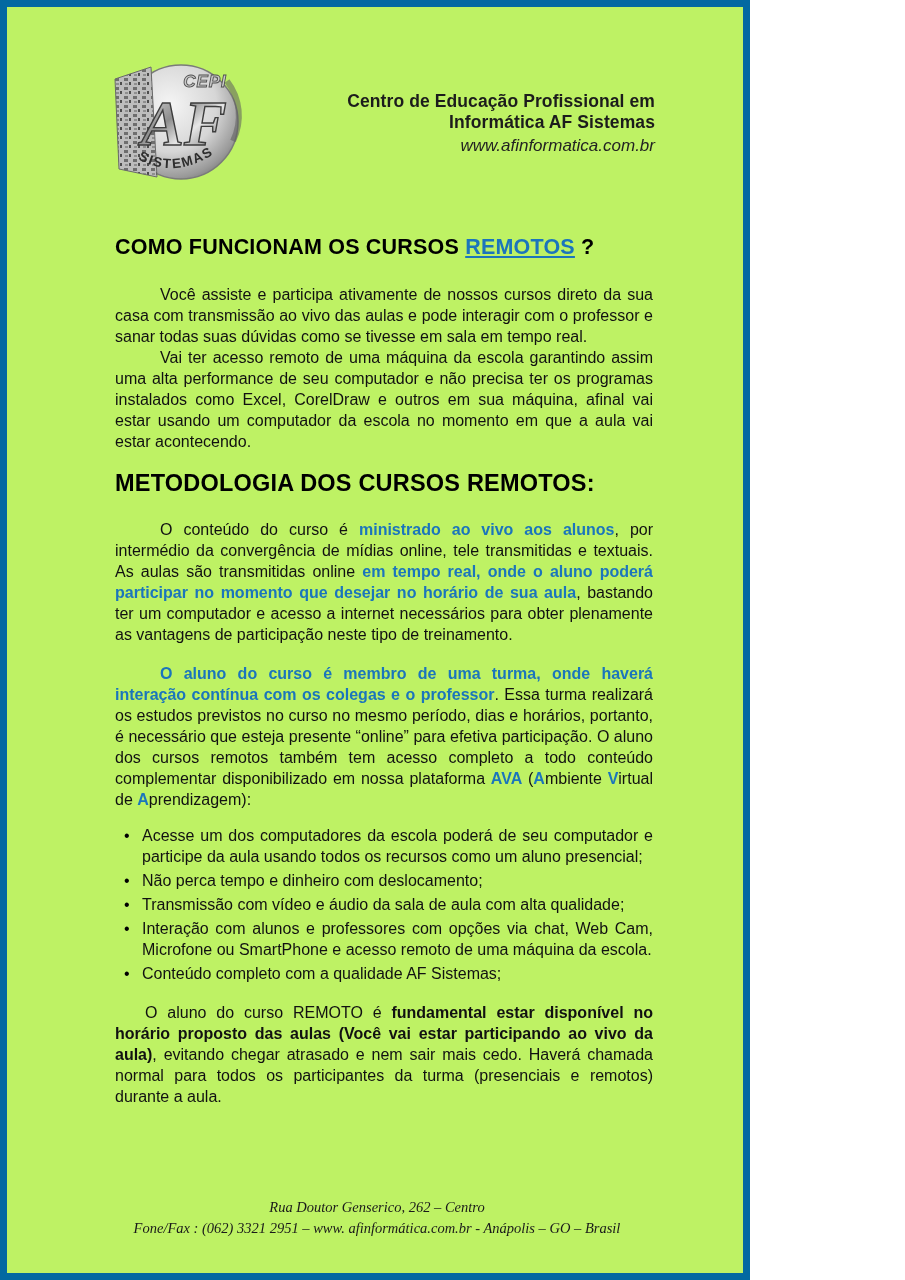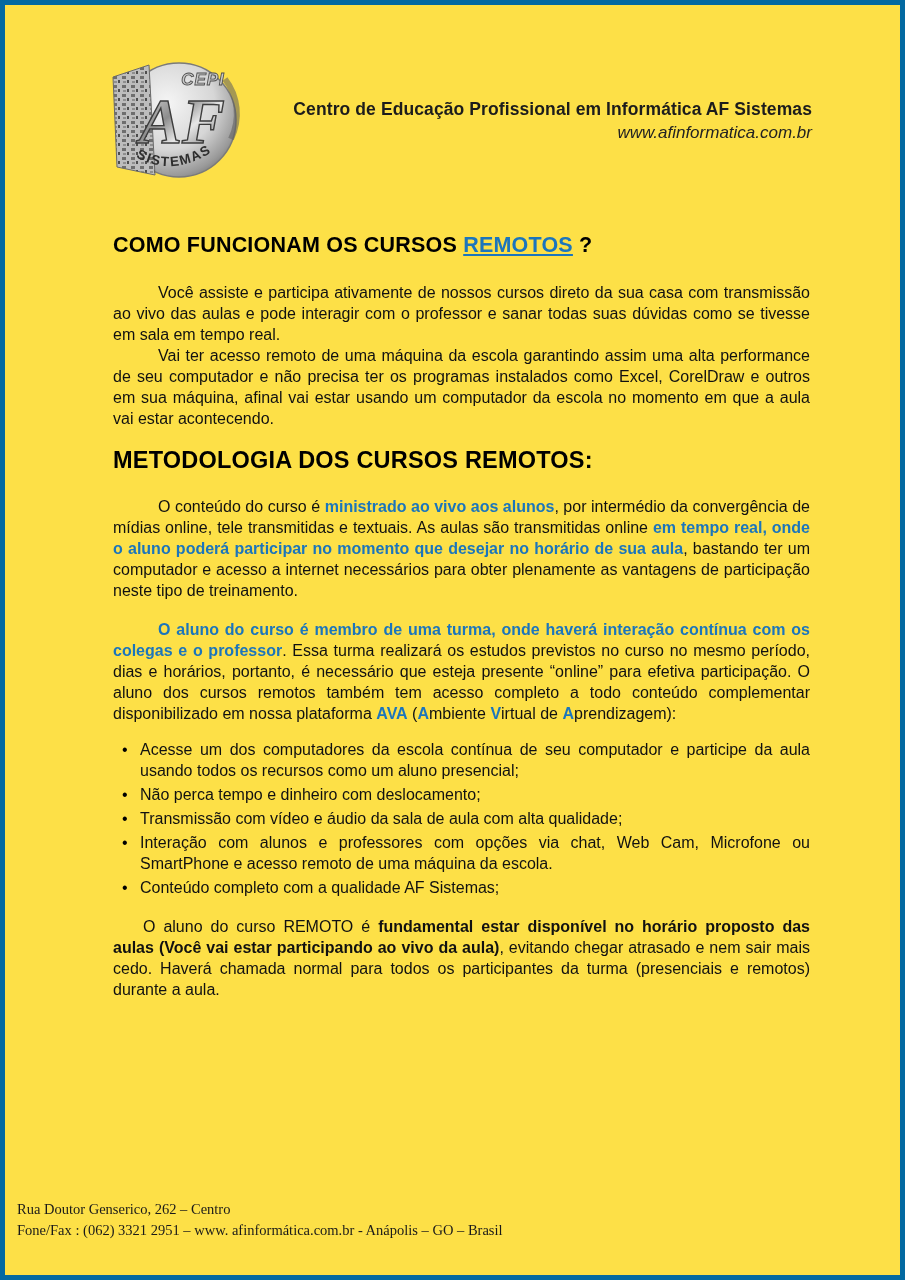--- a/index.html
+++ b/index.html
@@ -1,22 +1,22 @@
 <!DOCTYPE html>
 <html lang="pt"><head>
 <meta charset="utf-8">
 <style>
   html, body { margin: 0; padding: 0; background: #ffffff; }
   .page {
-    width: 905px;
+    width: 750px;
     height: 1280px;
     box-sizing: border-box;
     position: relative;
-    background: #fde047;
-    border: 5px solid #0369a1;
+    background: #bef264;
+    border: 7px solid #0369a1;
     font-family: "Liberation Sans", sans-serif;
     color: #111;
     overflow: hidden;
   }
   
   .letterhead {
     display: flex;
     align-items: center;
     padding: 52px 88px 0 98px;
   }
@@ -90,25 +90,26 @@
     content: "\2022";
     position: absolute;
     left: -18px;
     top: 0;
     font-size: 16px;
     color: #000;
   }
   
   .doc-footer {
     position: absolute;
-    left: 12px;
+    left: 4px;
     right: 0;
     bottom: 34px;
-    text-align: left;
+    text-align: center;
     font-family: "Liberation Serif", serif;
+    font-style: italic;
     font-size: 14.5px;
     line-height: 21px;
     color: #1a1a1a;
   }
 </style>
 </head>
 <body>
 
 <div class="page">
 
@@ -160,21 +161,21 @@
 
     <p class="para indent-lg">Vai ter acesso remoto de uma máquina da escola garantindo assim uma alta performance de seu computador e não precisa ter os programas instalados como Excel, CorelDraw e outros em sua máquina, afinal vai estar usando um computador da escola no momento em que a aula vai estar acontecendo.</p>
 
     <h2 class="doc-heading">METODOLOGIA DOS CURSOS REMOTOS:</h2>
 
     <p class="para indent-lg"><span>O conteúdo do curso é </span><span class="blue-bold">ministrado ao vivo aos alunos</span><span>, por intermédio da convergência de mídias online, tele transmitidas e textuais. As aulas são transmitidas online </span><span class="blue-bold">em tempo real, onde o aluno poderá participar no momento que desejar no horário de sua aula</span><span>, bastando ter um computador e acesso a internet necessários para obter plenamente as vantagens de participação neste tipo de treinamento.</span></p>
 
     <p class="para indent-lg gap-top"><span class="blue-bold">O aluno do curso é membro de uma turma, onde haverá interação contínua com os colegas e o professor</span><span>. Essa turma realizará os estudos previstos no curso no mesmo período, dias e horários, portanto, é necessário que esteja presente “online” para efetiva participação. O aluno dos cursos remotos também tem acesso completo a todo conteúdo complementar disponibilizado em nossa plataforma </span><span class="blue-bold">AVA</span><span> (</span><span class="blue-bold">A</span><span>mbiente </span><span class="blue-bold">V</span><span>irtual de </span><span class="blue-bold">A</span><span>prendizagem):</span></p>
 
     <ul class="bullet-list">
-      <li>Acesse um dos computadores da escola contínua de seu computador e participe da aula usando todos os recursos como um aluno presencial;</li>
+      <li>Acesse um dos computadores da escola poderá de seu computador e participe da aula usando todos os recursos como um aluno presencial;</li>
       <li>Não perca tempo e dinheiro com deslocamento;</li>
       <li>Transmissão com vídeo e áudio da sala de aula com alta qualidade;</li>
       <li>Interação com alunos e professores com opções via chat, Web Cam, Microfone ou SmartPhone e acesso remoto de uma máquina da escola.</li>
       <li>Conteúdo completo com a qualidade AF Sistemas;</li>
     </ul>
 
     <p class="para indent-sm gap-top"><span>O aluno do curso REMOTO é </span><span class="black-bold">fundamental estar disponível no horário proposto das aulas (Você vai estar participando ao vivo da aula)</span><span>, evitando chegar atrasado e nem sair mais cedo. Haverá chamada normal para todos os participantes da turma (presenciais e remotos) durante a aula.</span></p>
 
   </main>
 

